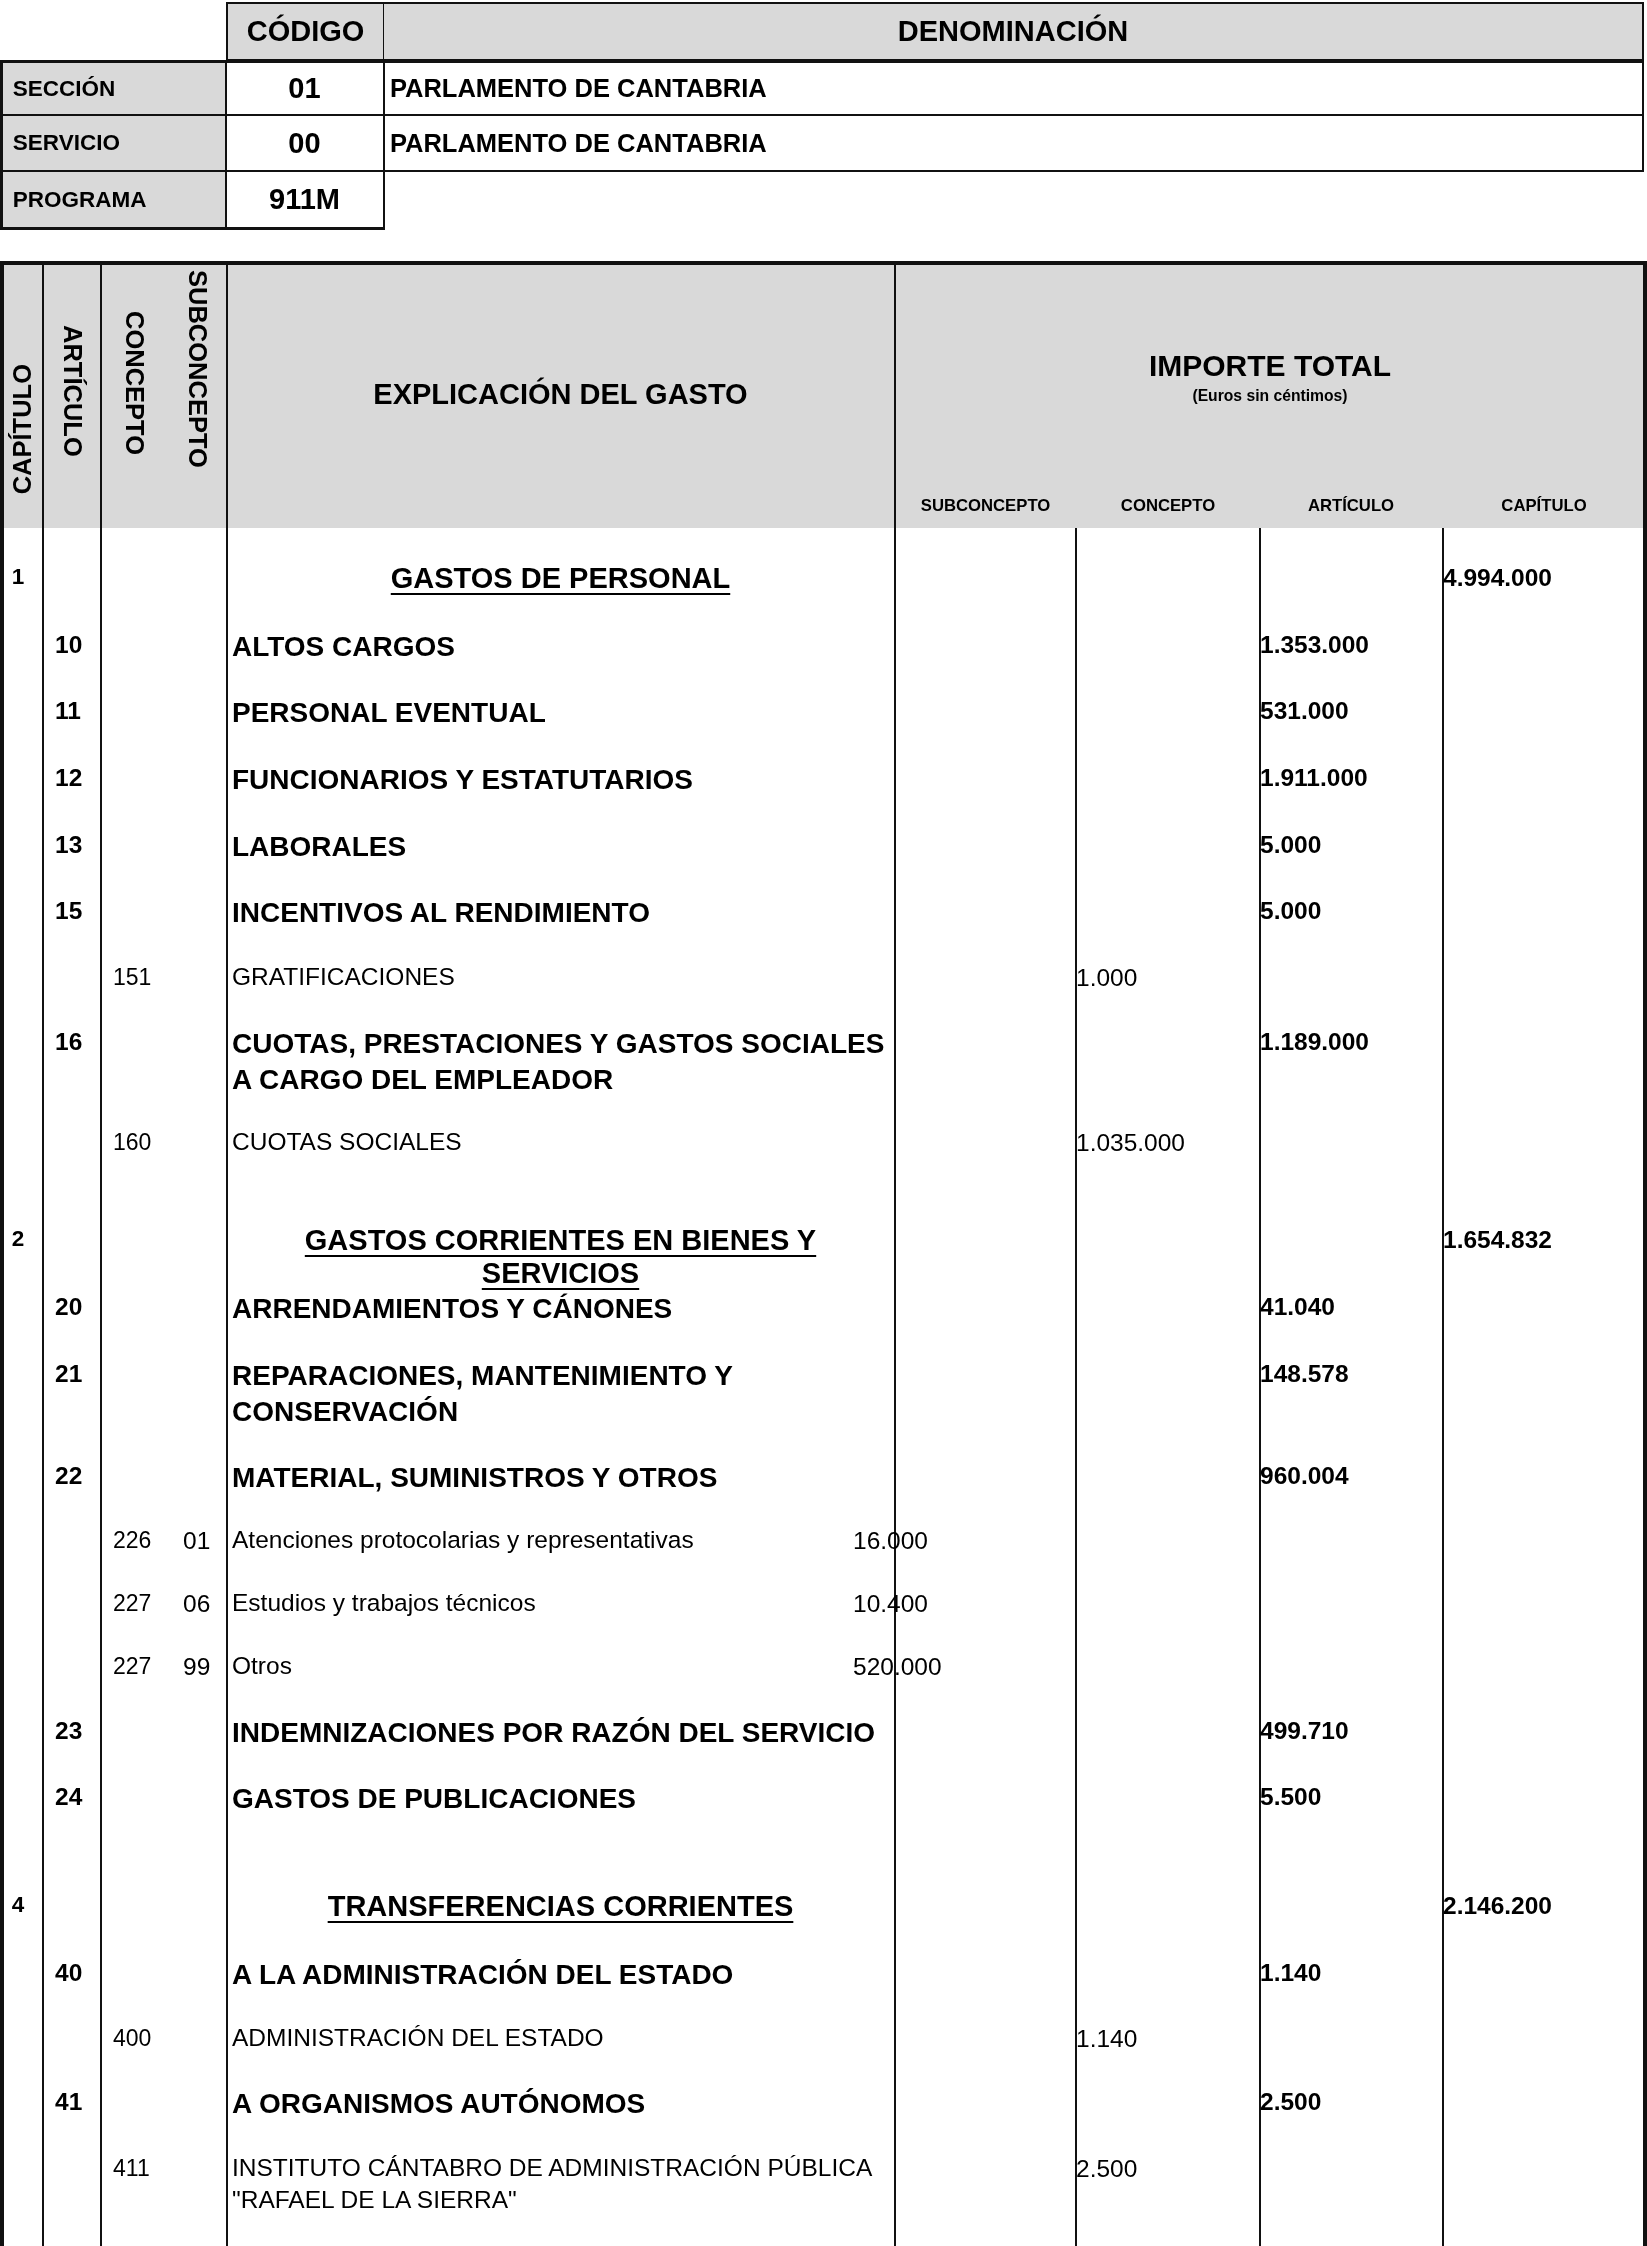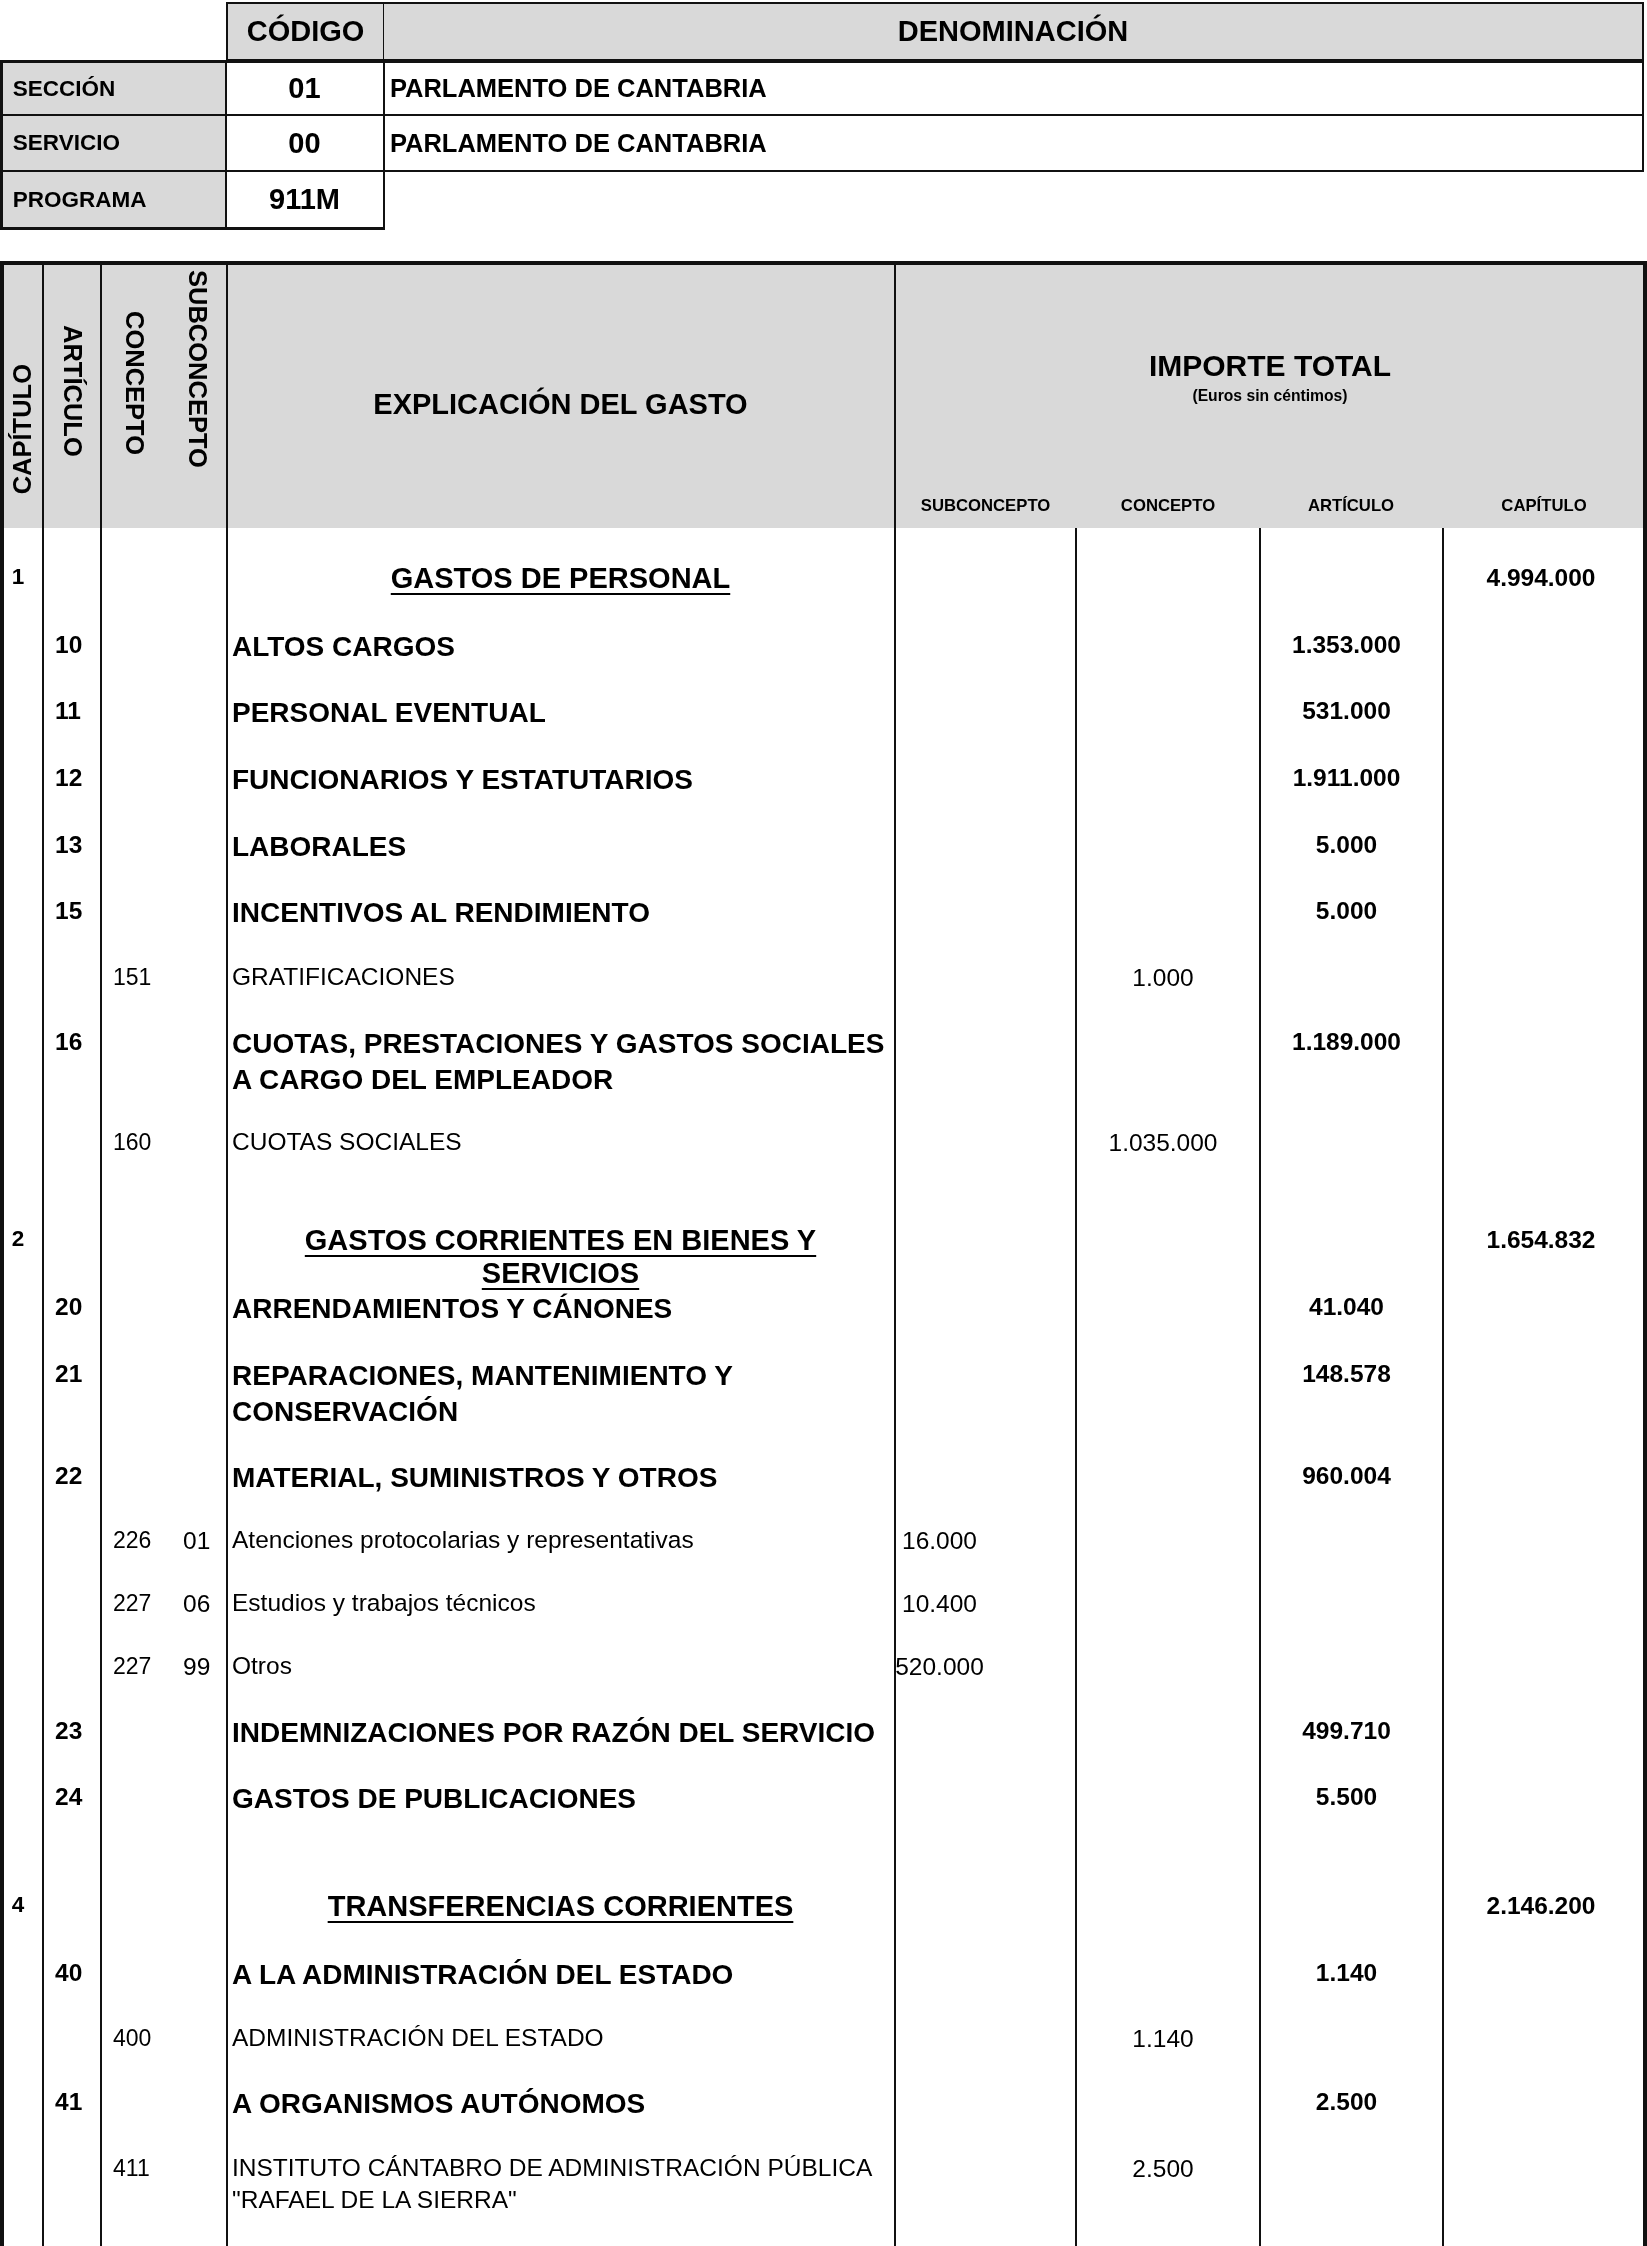--- a/index.html
+++ b/index.html
@@ -26,38 +26,38 @@
 
   
   .main { position: absolute; left: 0; top: 261px; width: 1648px; height: 1990px; }
   .vline { position: absolute; top: 0; bottom: 0; background: #111; width: 2px; }
   .thead { position: absolute; left: 2px; top: 0; width: 1643px; height: 267px; background: #d9d9d9;
            border-top: 4.9px solid #111; box-sizing: border-box; }
   .vert { position: absolute; top: 0; height: 267px; display: flex; align-items: center; justify-content: center;
           font-weight: bold; font-size: 25.5px; }
   .vert span { writing-mode: vertical-rl; white-space: nowrap; }
   .vert.ccw span { transform: rotate(180deg); }
-  .expl-h { position: absolute; left: 227px; width: 667px; top: 10px; height: 267px; display: flex; align-items: center; justify-content: center;
+  .expl-h { position: absolute; left: 227px; width: 667px; top: 0; height: 267px; display: flex; align-items: center; justify-content: center;
             font-weight: bold; font-size: 29px; }
   .imp-h { position: absolute; left: 895px; width: 750px; top: 88px; text-align: center; }
   .imp-h .t { font-weight: bold; font-size: 30px; }
   .imp-h .s { font-weight: bold; font-size: 15.7px; margin-top: 3.9px; }
   .sub-h { position: absolute; top: 235px; font-weight: bold; font-size: 16.7px; text-align: center; }
 
   .row { position: absolute; left: 0; width: 1648px; }
   .row .c { position: absolute; top: 0; }
   .cap { left: 11.8px; font-weight: bold; font-size: 22.5px; }
   .art { left: 55px; font-weight: bold; font-size: 24.5px; }
   .con { left: 113px; font-size: 23px; }
   .sub { left: 183px; font-size: 24.5px; }
   .desc { left: 232px; width: 657px; }
   .desc.b { font-weight: bold; font-size: 28px; line-height: 36px; }
   .desc.n { font-size: 24.5px; line-height: 32px; }
   .desc.chap { text-align: center; font-weight: bold; font-size: 29px; text-decoration: underline; text-underline-offset: 4.9px; }
-  .amt { text-align: center; }
+  .amt { text-align: left; }
   .amt.b { font-weight: bold; font-size: 24.5px; }
   .amt.n { font-size: 24.5px; }
   .a-sub { left: 853px; width: 173px; }
   .a-con { left: 1076px; width: 174px; }
   .a-art { left: 1260px; width: 173px; }
   .a-cap { left: 1443px; width: 196px; }
 </style>
 </head>
 <body>
 

